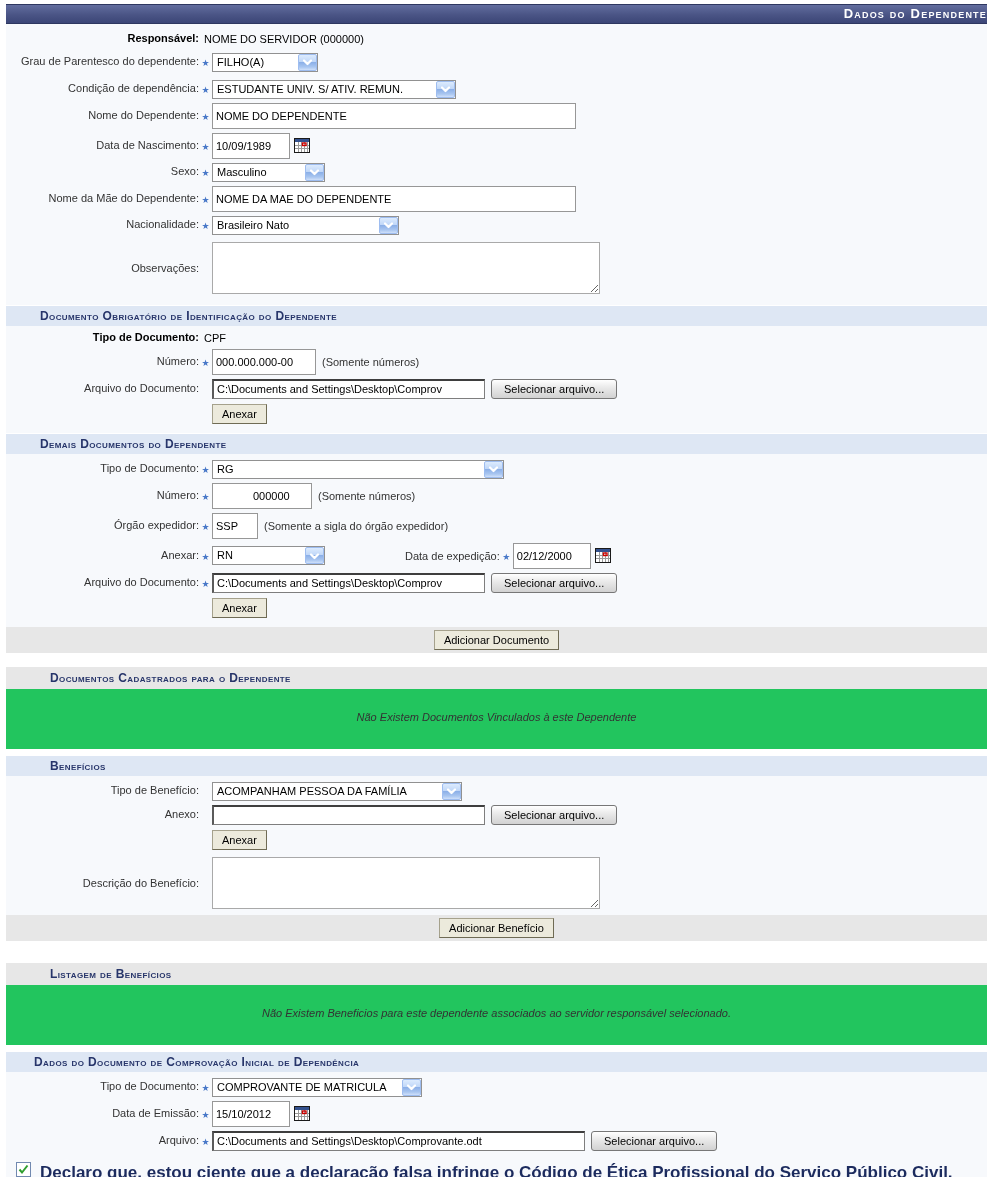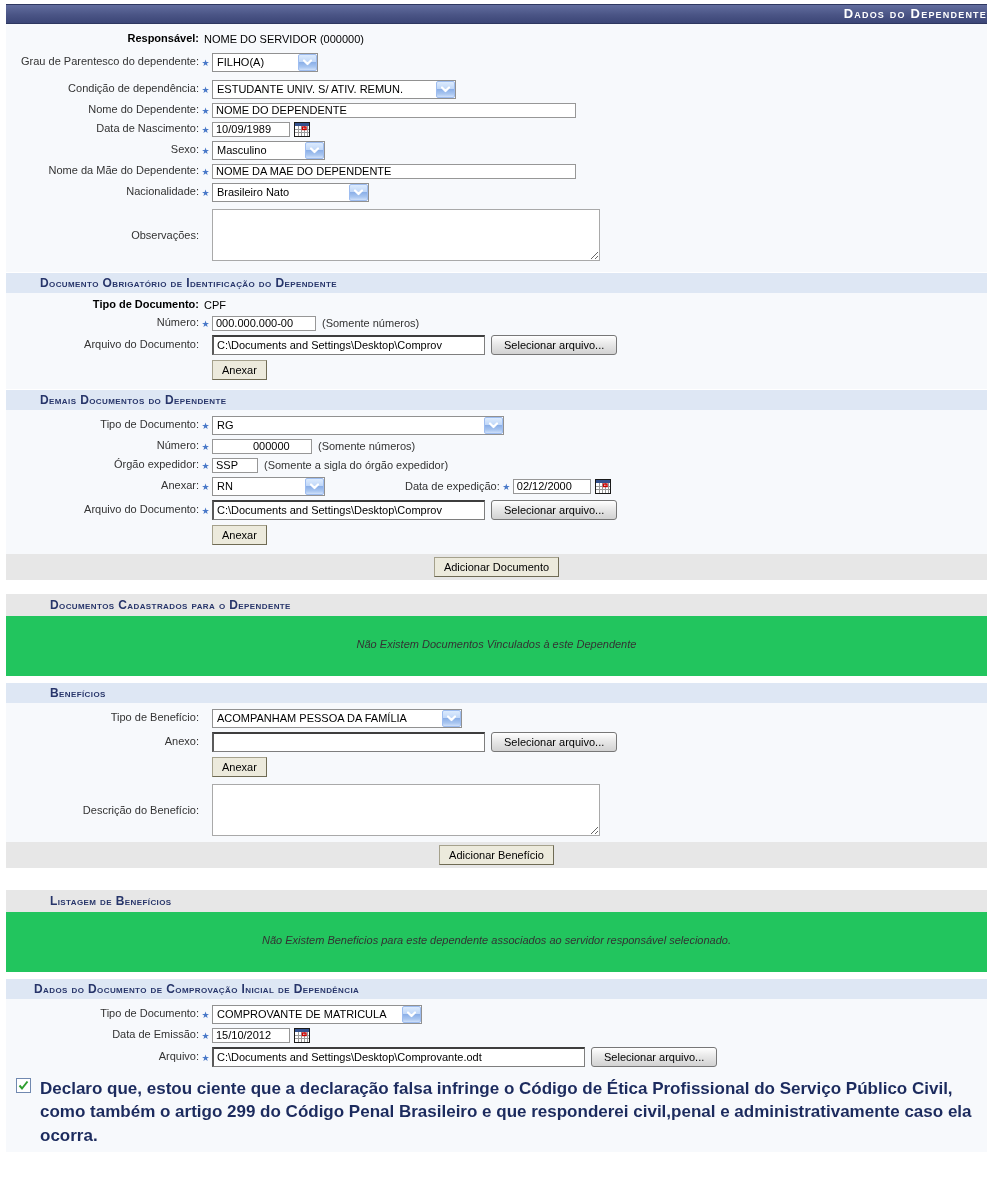--- a/index.html
+++ b/index.html
@@ -16,33 +16,33 @@
 
   .row{display:flex;align-items:center;padding:2px 0;}
   .row.top{align-items:flex-start;}
   .lbl{width:193px;text-align:right;flex:none;line-height:1.25;}
   .lbl.bold{font-weight:bold;color:#000;}
   .starslot{width:13px;flex:none;text-align:center;}
   .star{color:#4878c8;font-size:9px;line-height:1;}
   .plain-val{padding-left:1px;color:#000;}
   .hint{margin-left:6px;}
 
-  .txt{height:15px;box-sizing:border-box;border:1px solid #979797;background:#fff;
+  .txt{height:26px;box-sizing:border-box;border:1px solid #979797;background:#fff;
     font:11px "Liberation Sans","DejaVu Sans",sans-serif;padding:1px 3px;color:#000;}
   .w-name{width:364px;} .w-date{width:78px;} .w-cpf{width:104px;} .w-num{width:100px;padding-left:40px;} .w-sigla{width:46px;}
   textarea.ta{width:388px;height:52px;box-sizing:border-box;border:1px solid #a9a9a9;background:#fff;
     font:11px "Liberation Sans","DejaVu Sans",sans-serif;resize:both;}
 
   .xp-select{display:inline-flex;align-items:stretch;height:19px;box-sizing:border-box;
     border:1px solid #919191;background:#fff;cursor:default;}
   .xp-select .val{flex:1;padding:2px 5px 0 4px;white-space:nowrap;overflow:hidden;color:#000;}
   .xp-select .arrow{width:17px;flex:none;display:flex;align-items:center;justify-content:center;
     border:1px solid #9ebdf0;border-radius:2px;
     background:linear-gradient(#dcebfe 0%,#c0d7f8 45%,#8cb0e8 50%,#a9c6f0 80%,#cfe0fa 100%);}
-  .sel-grau{width:106px;} .sel-cond{width:244px;} .sel-sexo{width:113px;} .sel-nac{width:157px;}
+  .sel-grau{width:106px;} .sel-cond{width:244px;} .sel-sexo{width:113px;} .sel-nac{width:187px;}
   .sel-rg{width:292px;} .sel-uf{width:113px;} .sel-benef{width:250px;} .sel-comp{width:210px;}
 
   .filebox{display:flex;align-items:center;}
   .file-txt{height:20px;box-sizing:border-box;width:273px;background:#fff;color:#000;
     border:1px solid #7e7e7e;border-top:2px solid #3e3e3e;border-left:2px solid #5a5a5a;
     font:11px "Liberation Sans","DejaVu Sans",sans-serif;padding:1px 3px;}
   .file-txt.wide{width:373px;}
   .file-btn{height:20px;margin-left:6px;padding:0 12px;border:1px solid #777;border-radius:3px;
     background:linear-gradient(#ffffff,#e8e8e8 45%,#d2d2d2);
     font:11px "Liberation Sans","DejaVu Sans",sans-serif;color:#000;cursor:pointer;}

